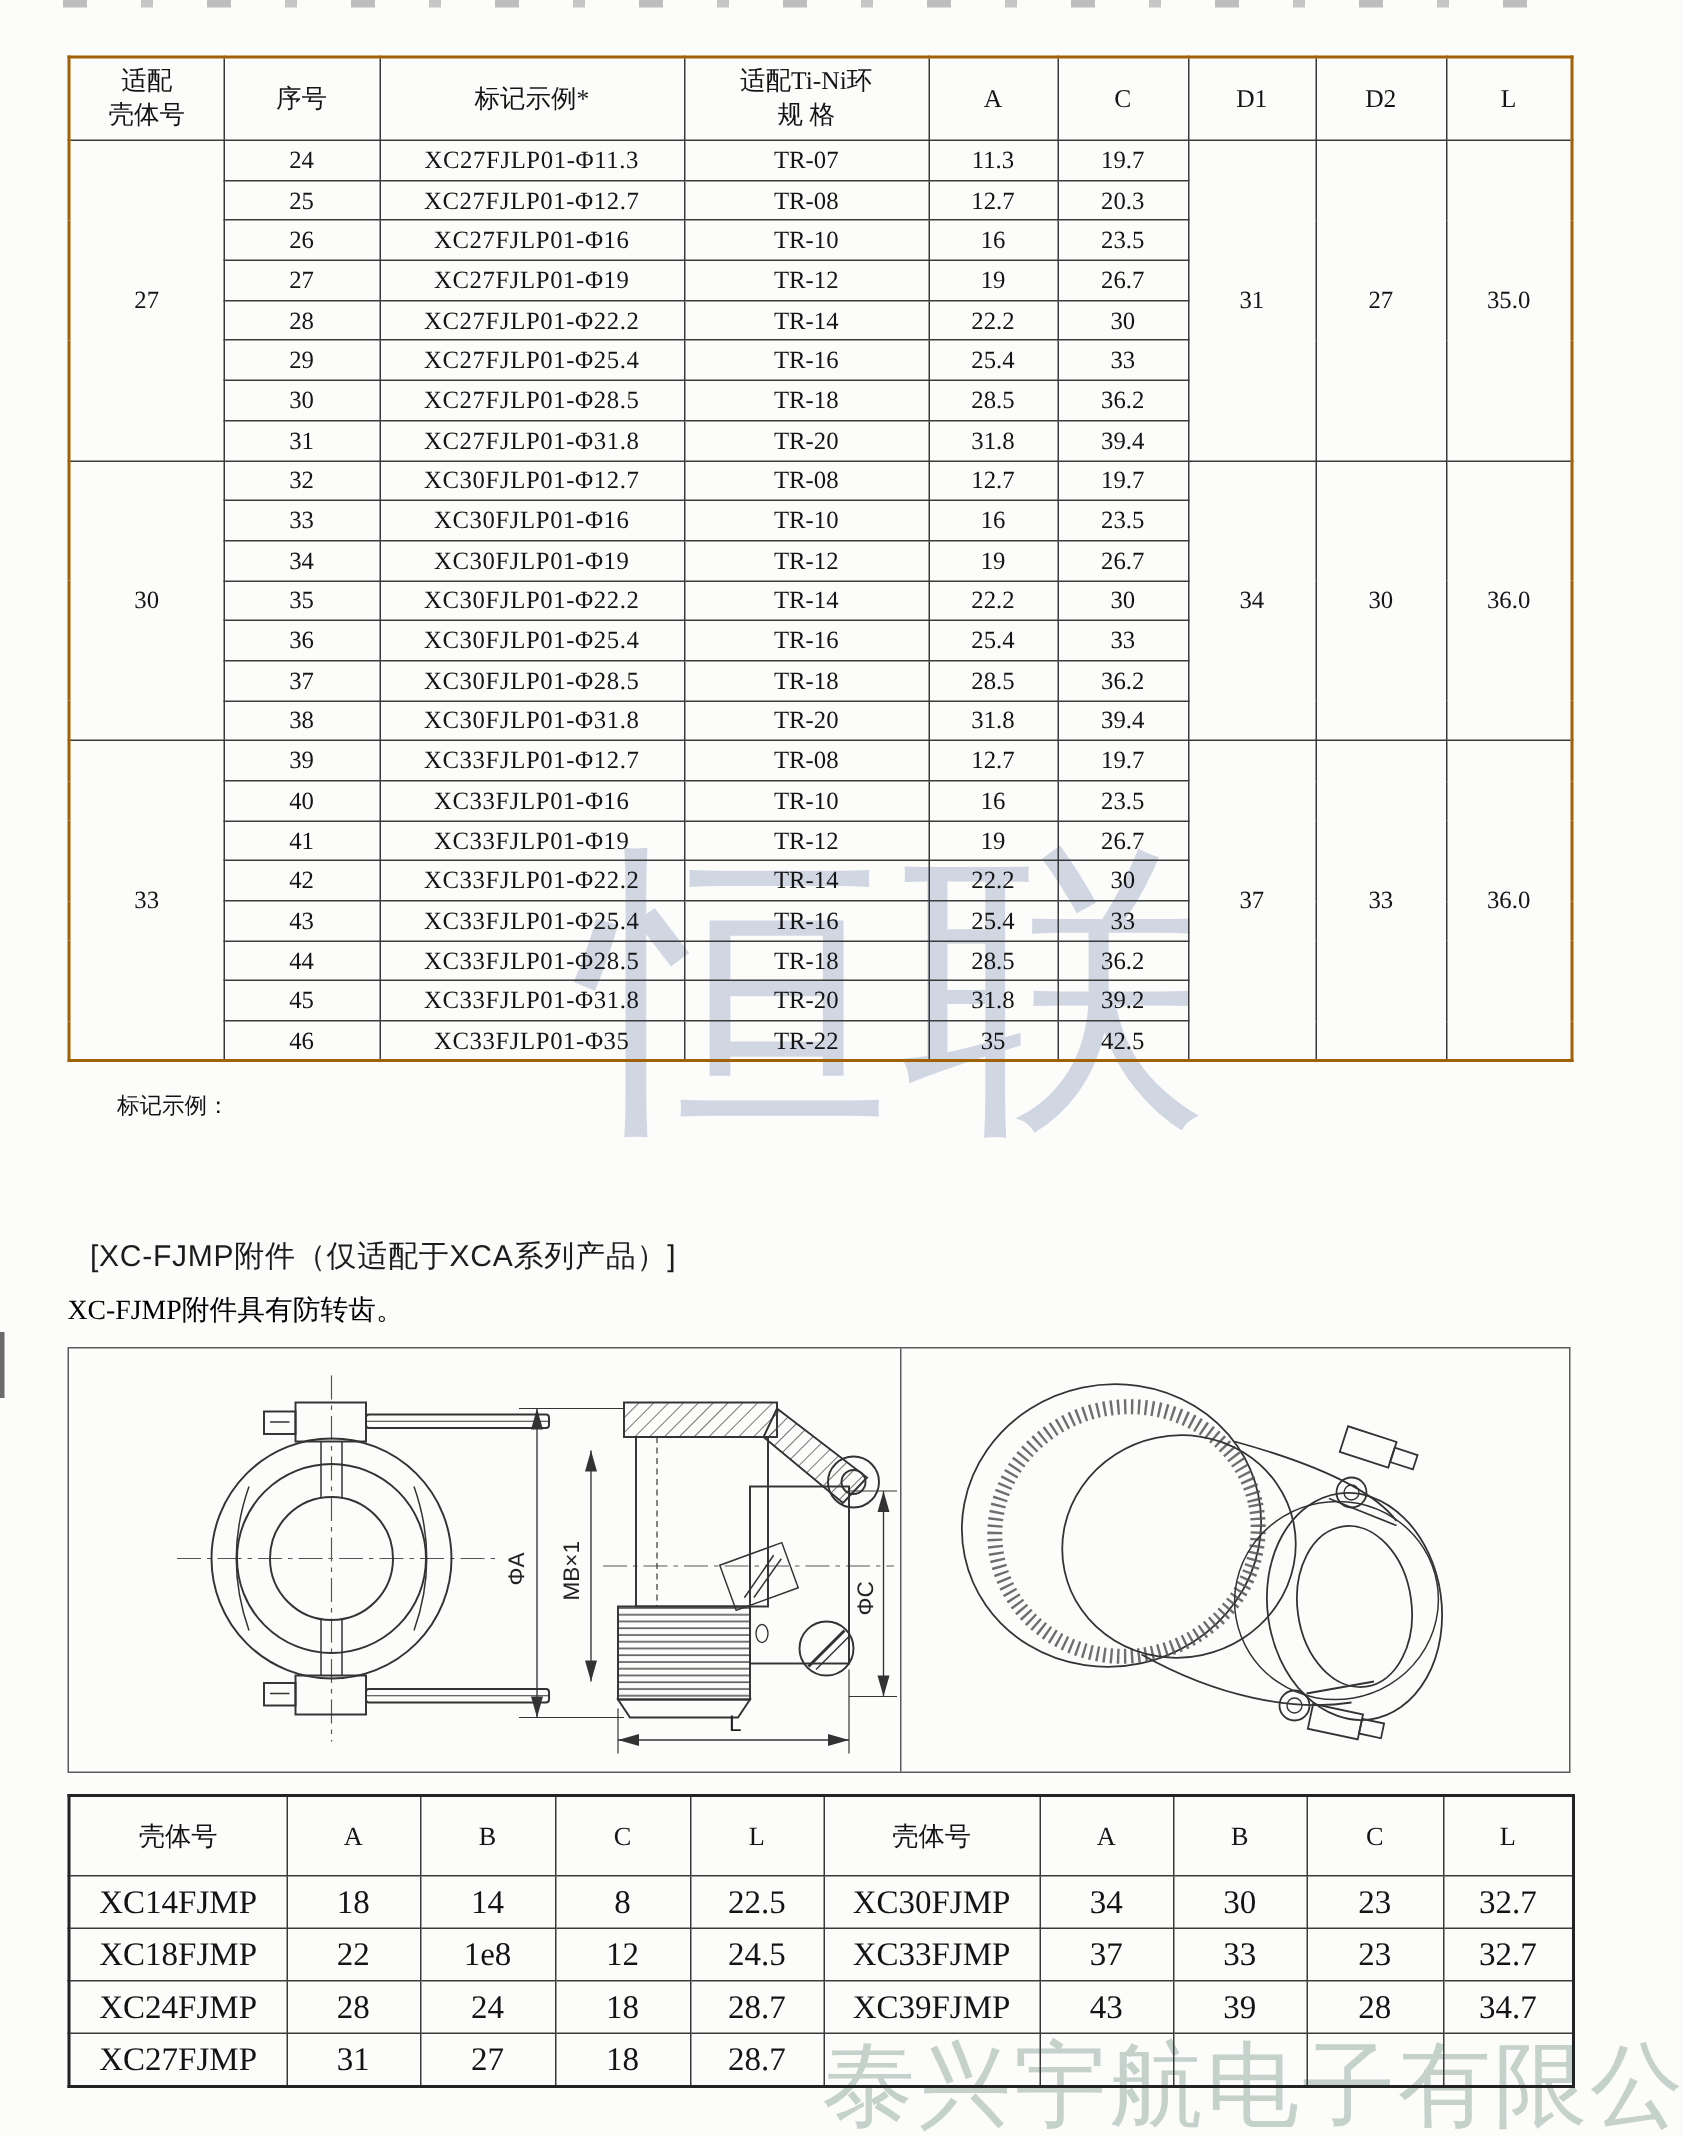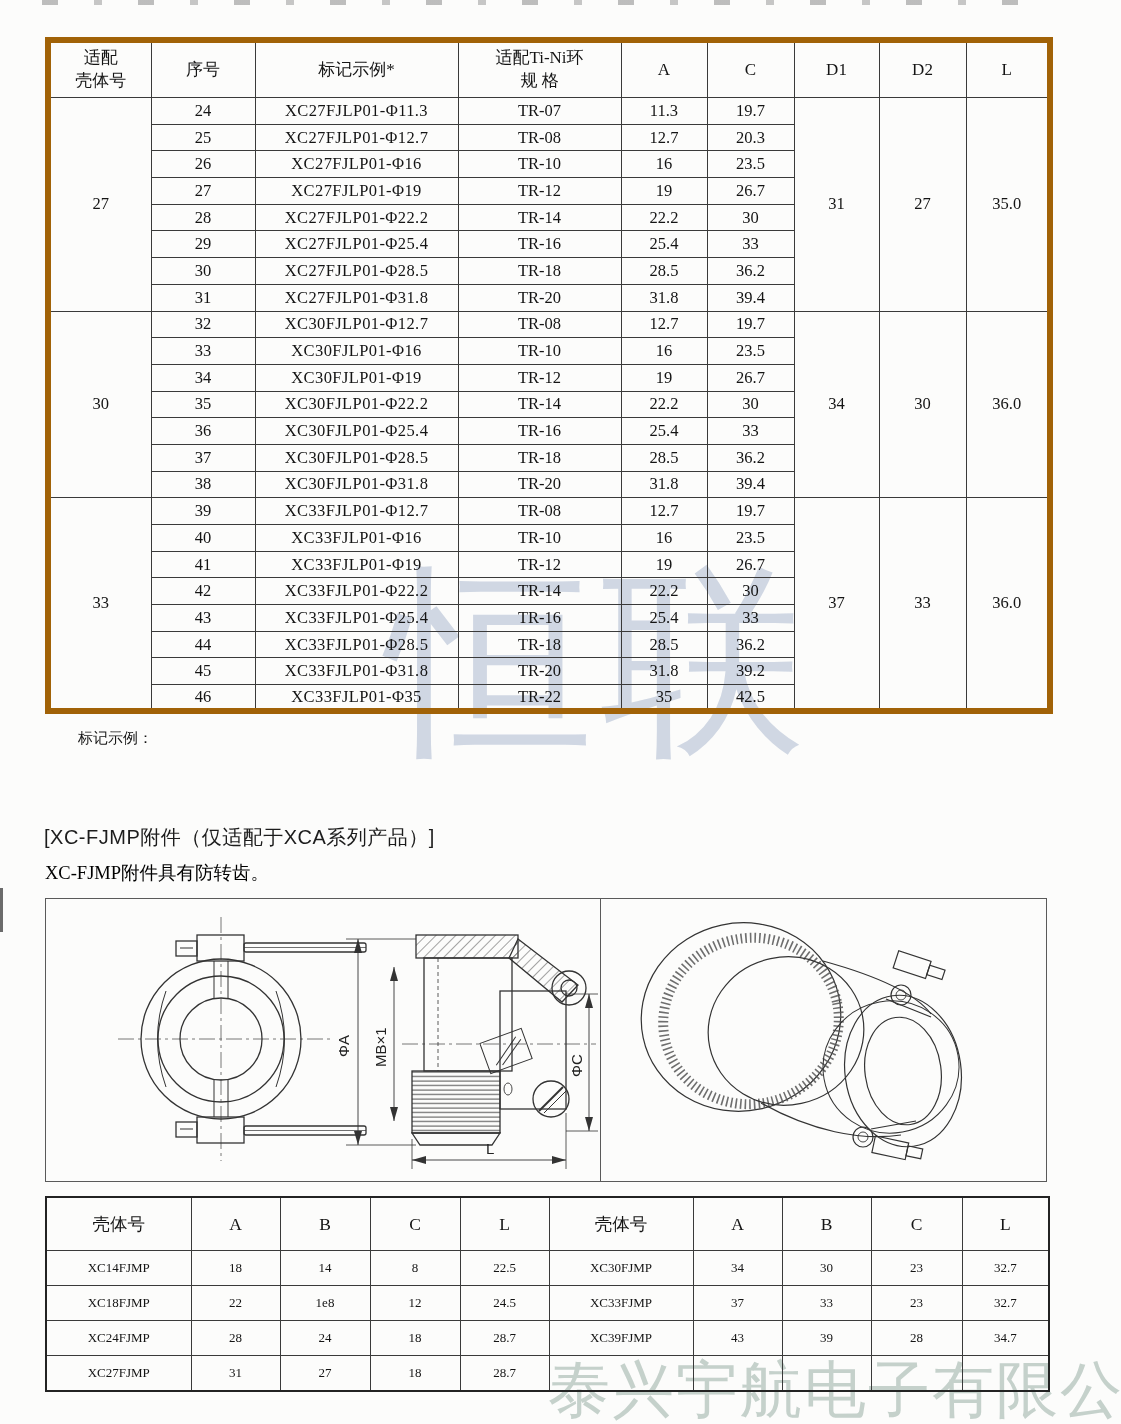--- a/index.html
+++ b/index.html
@@ -32,48 +32,48 @@
   .wm-bottom{
     position:absolute;left:548px;top:1348px;z-index:0;
     font-family:"Liberation Serif", serif;
     font-size:62px;letter-spacing:2px;
     color:rgba(152,173,164,0.55);
     pointer-events:none;white-space:nowrap;
   }
   
   table{border-collapse:collapse;table-layout:fixed;background:transparent;}
   .main-table-wrap{position:absolute;left:45px;top:37px;z-index:1;}
-  .main-table{width:1002px;border:6px solid #a16207;padding-left:11px;}
+  .main-table{width:1002px;border:2px solid #a16207;padding-left:11px;}
   .main-table th,.main-table td{
     border:1px solid #3a3a3a;
     text-align:center;vertical-align:middle;
     font-size:16.5px;padding:0 2px;overflow:hidden;
   }
   .main-table thead th{
     height:54px;font-weight:normal;font-size:17px;
     white-space:pre-line;line-height:1.35;
   }
   .main-table tbody tr{height:26.7px;}
   .main-table td.model{letter-spacing:.4px;margin-top:43px;}
   .fjmp-table-wrap{position:absolute;left:45px;top:1196px;z-index:1;}
   .fjmp-table{width:1003px;border:2px solid #232323;}
   .fjmp-table th,.fjmp-table td{
     border:1px solid #3a3a3a;text-align:center;vertical-align:middle;
-    font-size:13px;padding:0 2px;overflow:hidden;
+    font-size:22px;padding:0 2px;overflow:hidden;
   }
   .fjmp-table thead th{height:52px;font-weight:normal;font-size:17.5px;}
   .fjmp-table tbody tr{height:35px;}
   
   .notes{position:absolute;left:45px;top:720px;width:1050px;z-index:1;
     font-size:15px;line-height:37px;}
   .notes .nt{ text-indent:2.2em; margin:0;}
   .notes .nb{ text-indent:2.2em; margin:0;}
   
   .sec-heading{
-    position:absolute;left:44px;top:824px;z-index:1;
+    position:absolute;left:60px;top:824px;z-index:1;
     font-family:"Liberation Sans", sans-serif;
     font-size:20px;letter-spacing:.5px;color:#1c1c1c;
   }
   .sec-sub{
     position:absolute;left:45px;top:860px;z-index:1;
     font-size:18.5px;color:#000000;
   }
   
   .drawing-box{
     position:absolute;left:45px;top:898px;width:1000px;height:282px;

